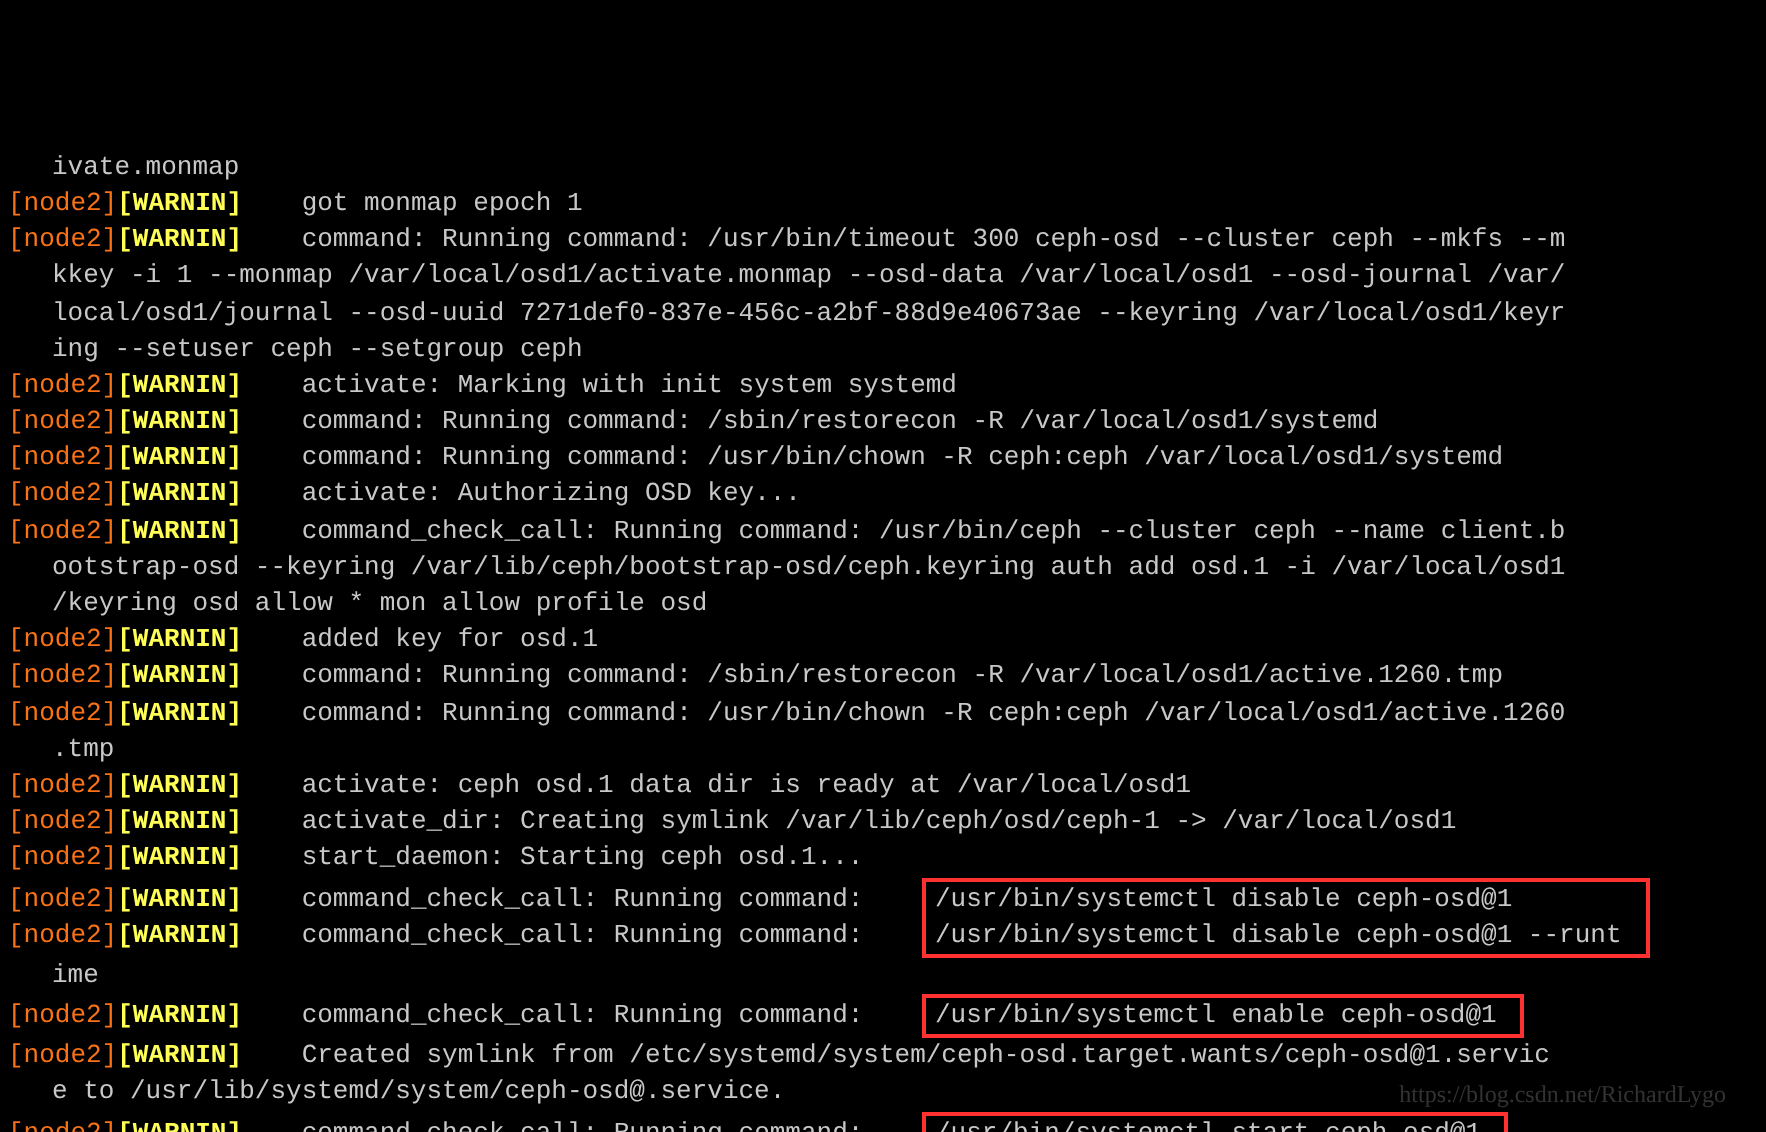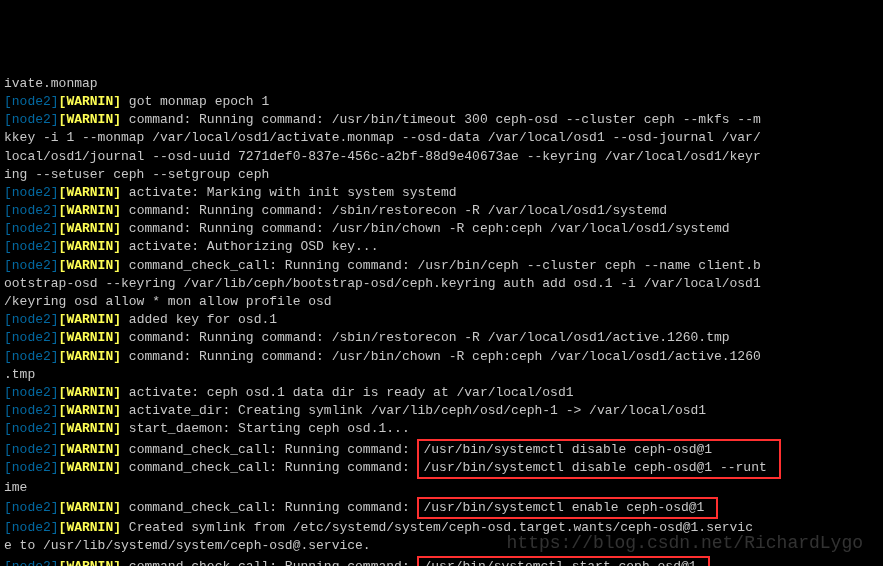--- a/index.html
+++ b/index.html
@@ -15,30 +15,30 @@
       color: #d0d0d0;
       padding: 2px 4px;
       width: 883px;
       overflow: hidden;
       white-space: pre-wrap;
       word-break: break-all;
     }
     .line {
       display: block;
     }
-    .white { color: #0369a1; }
-    .grey { color: #c8c8c8; }
+    .white { color: #f97316; }
+    .grey { color: #c8c8c8; margin-left: 22px; }
     .yellow { color: #ffff55; font-weight: bold; }
     .watermark {
       position: absolute;
       right: 20px;
       bottom: 10px;
       color: rgba(200,200,200,0.25);
-      font-size: 18px;
-      font-family: Liberation Mono, monospace;
+      font-size: 12px;
+      font-family: Liberation Serif, serif;
       pointer-events: none;
     }
   </style>
 </head>
 <body>
 
 
 
 <div id="terminal"><div class="line"><span class="grey">ivate.monmap</span></div><div class="line"><span class="white">[node2]</span><span class="yellow">[WARNIN]</span><span class="grey"> got monmap epoch 1</span></div><div class="line"><span class="white">[node2]</span><span class="yellow">[WARNIN]</span><span class="grey"> command: Running command: /usr/bin/timeout 300 ceph-osd --cluster ceph --mkfs --m</span></div><div class="line"><span class="grey">kkey -i 1 --monmap /var/local/osd1/activate.monmap --osd-data /var/local/osd1 --osd-journal /var/</span></div><div class="line"><span class="grey">local/osd1/journal --osd-uuid 7271def0-837e-456c-a2bf-88d9e40673ae --keyring /var/local/osd1/keyr</span></div><div class="line"><span class="grey">ing --setuser ceph --setgroup ceph</span></div><div class="line"><span class="white">[node2]</span><span class="yellow">[WARNIN]</span><span class="grey"> activate: Marking with init system systemd</span></div><div class="line"><span class="white">[node2]</span><span class="yellow">[WARNIN]</span><span class="grey"> command: Running command: /sbin/restorecon -R /var/local/osd1/systemd</span></div><div class="line"><span class="white">[node2]</span><span class="yellow">[WARNIN]</span><span class="grey"> command: Running command: /usr/bin/chown -R ceph:ceph /var/local/osd1/systemd</span></div><div class="line"><span class="white">[node2]</span><span class="yellow">[WARNIN]</span><span class="grey"> activate: Authorizing OSD key...</span></div><div class="line"><span class="white">[node2]</span><span class="yellow">[WARNIN]</span><span class="grey"> command_check_call: Running command: /usr/bin/ceph --cluster ceph --name client.b</span></div><div class="line"><span class="grey">ootstrap-osd --keyring /var/lib/ceph/bootstrap-osd/ceph.keyring auth add osd.1 -i /var/local/osd1</span></div><div class="line"><span class="grey">/keyring osd allow * mon allow profile osd</span></div><div class="line"><span class="white">[node2]</span><span class="yellow">[WARNIN]</span><span class="grey"> added key for osd.1</span></div><div class="line"><span class="white">[node2]</span><span class="yellow">[WARNIN]</span><span class="grey"> command: Running command: /sbin/restorecon -R /var/local/osd1/active.1260.tmp</span></div><div class="line"><span class="white">[node2]</span><span class="yellow">[WARNIN]</span><span class="grey"> command: Running command: /usr/bin/chown -R ceph:ceph /var/local/osd1/active.1260</span></div><div class="line"><span class="grey">.tmp</span></div><div class="line"><span class="white">[node2]</span><span class="yellow">[WARNIN]</span><span class="grey"> activate: ceph osd.1 data dir is ready at /var/local/osd1</span></div><div class="line"><span class="white">[node2]</span><span class="yellow">[WARNIN]</span><span class="grey"> activate_dir: Creating symlink /var/lib/ceph/osd/ceph-1 -&gt; /var/local/osd1</span></div><div class="line"><span class="white">[node2]</span><span class="yellow">[WARNIN]</span><span class="grey"> start_daemon: Starting ceph osd.1...</span></div><div class="line"><span class="white">[node2]</span><span class="yellow">[WARNIN]</span><span class="grey"> command_check_call: Running command: </span><span class="grey" style="border-top: 2px solid rgb(255, 48, 48); border-left: 2px solid rgb(255, 48, 48); border-right: 2px solid rgb(255, 48, 48); padding-left: 4px; padding-right: 4px; display: inline-block;">/usr/bin/systemctl disable ceph-osd@1        </span></div><div class="line"><span class="white">[node2]</span><span class="yellow">[WARNIN]</span><span class="grey"> command_check_call: Running command: </span><span class="grey" style="border-bottom: 2px solid rgb(255, 48, 48); border-left: 2px solid rgb(255, 48, 48); border-right: 2px solid rgb(255, 48, 48); padding-left: 4px; padding-right: 4px; display: inline-block;">/usr/bin/systemctl disable ceph-osd@1 --runt </span></div><div class="line"><span class="grey">ime</span></div><div class="line"><span class="white">[node2]</span><span class="yellow">[WARNIN]</span><span class="grey"> command_check_call: Running command: </span><span class="grey" style="border: 2px solid rgb(255, 48, 48); padding-left: 4px; padding-right: 4px; display: inline-block;">/usr/bin/systemctl enable ceph-osd@1 </span></div><div class="line"><span class="white">[node2]</span><span class="yellow">[WARNIN]</span><span class="grey"> Created symlink from /etc/systemd/system/ceph-osd.target.wants/ceph-osd@1.servic</span></div><div class="line"><span class="grey">e to /usr/lib/systemd/system/ceph-osd@.service.</span></div><div class="line"><span class="white">[node2]</span><span class="yellow">[WARNIN]</span><span class="grey"> command_check_call: Running command: </span><span class="grey" style="border: 2px solid rgb(255, 48, 48); padding-left: 4px; padding-right: 4px; display: inline-block;">/usr/bin/systemctl start ceph-osd@1 </span></div></div>
 <div class="watermark">https://blog.csdn.net/RichardLygo</div>

